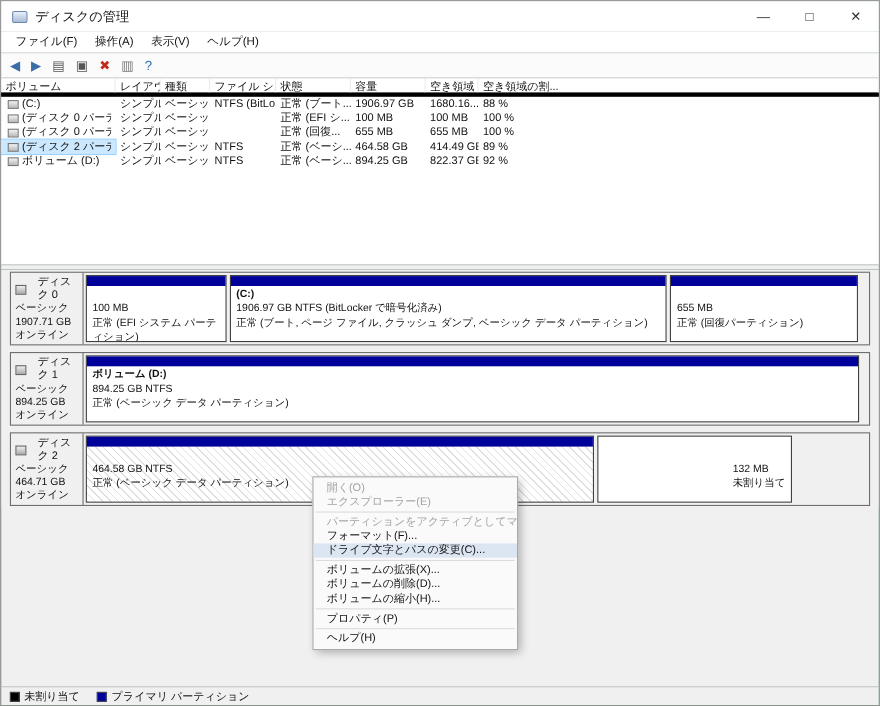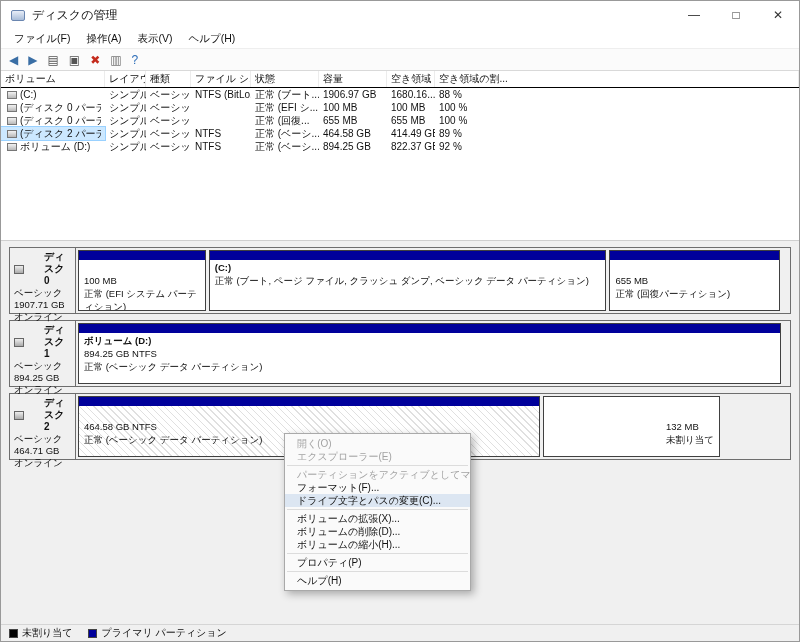--- a/index.html
+++ b/index.html
@@ -9,33 +9,33 @@
   .app-icon{width:14px;height:11px;border:1px solid #6a86b0;background:linear-gradient(#e8eef8,#a8bcd8);border-radius:2px;margin-right:7px;flex:0 0 auto}
   .title-text{font-size:12px}
   .win-controls{margin-left:auto;display:flex;height:100%}
   .win-btn{width:42px;display:flex;align-items:center;justify-content:center;font-size:12px;color:#333}
   .menubar{position:absolute;top:28px;left:0;width:100%;height:19px;background:#fff;display:flex;padding-left:5px}
   .menu-item{padding:0 8px;line-height:19px;font-size:10.5px}
   .toolbar{position:absolute;top:47px;left:0;width:100%;height:23px;background:#fbfbfb;border-top:1px solid #eee;border-bottom:1px solid #d9d9d9;display:flex;align-items:center;padding-left:8px;gap:10px}
   .tool-icon{font-size:12px;line-height:1}
   .volume-table{position:absolute;top:70px;left:0;width:100%;height:170px;background:#fff;border-bottom:1px solid #cfcfcf;overflow:hidden}
   .grid{display:grid;grid-template-columns:104px 41px 45px 60px 68px 68px 48px 1fr}
-  .thead{height:17px;border-bottom:1px solid #000000}
+  .thead{height:17px;border-bottom:4px solid #000000}
   .th{padding:1px 4px;border-right:1px solid #ececec;font-size:10px;white-space:nowrap;overflow:hidden}
   .tr{height:13px}
   .td{padding:0 4px;font-size:10px;line-height:13px;white-space:nowrap;overflow:hidden}
   .td-name{display:flex;align-items:center;gap:3px;padding-left:6px}
   .td-name.selected{background:#cce8ff;outline:1px solid #99d1ff}
   .drive-icon{flex:0 0 auto;width:10px;height:8px;border:1px solid #777;background:linear-gradient(#f2f2f2,#b9b9b9)}
   .vol-label{overflow:hidden;white-space:nowrap}
   .splitter{position:absolute;top:240px;left:0;width:100%;height:4px;background:#f0f0f0}
   .graphical{position:absolute;top:244px;left:0;width:100%;bottom:17px;background:#f0f0f0;padding:2px 8px 0;overflow:hidden}
   .disk-row{display:flex;height:67px;margin-bottom:6px;border:1px solid #6e6e6e;background:#f0f0f0}
   .disk-left{width:66px;border-right:1px solid #6e6e6e;padding:3px 4px;font-size:9.5px;line-height:12px;flex:0 0 auto}
-  .disk-name{font-weight:bold;font-size:10px;display:flex;align-items:center;gap:20px}
+  .disk-name{font-weight:normal;font-size:10px;display:flex;align-items:center;gap:10px}
   .disk-icon{width:10px;height:9px;border:1px solid #666;background:linear-gradient(#eee,#aaa);flex:0 0 auto}
   .part-strip{flex:1;display:flex;padding:2px;gap:3px;overflow:hidden}
   .part{border:1px solid #404040;background:#fff;display:flex;flex-direction:column;flex:0 0 auto}
   .part-header{height:9px;background:#00009b;flex:0 0 auto}
   .part-header.unalloc{background:#000}
   .part-body{flex:1;padding:1px 5px;font-size:9.5px;line-height:13px;overflow:hidden}
   .part-selected .part-body{background-image:repeating-linear-gradient(45deg,rgba(0,0,0,0.12) 0 1px,transparent 1px 5px)}
   .part-title{font-weight:bold;height:13px}
   .legend{position:absolute;left:0;bottom:0;width:100%;height:17px;background:#f0f0f0;border-top:1px solid #d5d5d5;display:flex;align-items:center;gap:16px;padding-left:8px;font-size:10px}
   .legend-item{display:flex;align-items:center;gap:4px}
@@ -174,20 +174,21 @@
             <div class="part-body">
               <div class="part-title">&nbsp;</div>
               <div class="part-line">100 MB</div>
               <div class="part-line">正常 (EFI システム パーティション)</div>
             </div>
           </div>
           <div class="part" style="width: 56%;">
             <div class="part-header"></div>
             <div class="part-body">
               <div class="part-title">(C:)</div>
+              <div class="part-line">1906.97 GB NTFS (BitLocker で暗号化済み)</div>
               <div class="part-line">正常 (ブート, ページ ファイル, クラッシュ ダンプ, ベーシック データ パーティション)</div>
             </div>
           </div>
           <div class="part" style="width: 24%;">
             <div class="part-header"></div>
             <div class="part-body">
               <div class="part-title">&nbsp;</div>
               <div class="part-line">655 MB</div>
               <div class="part-line">正常 (回復パーティション)</div>
             </div>

